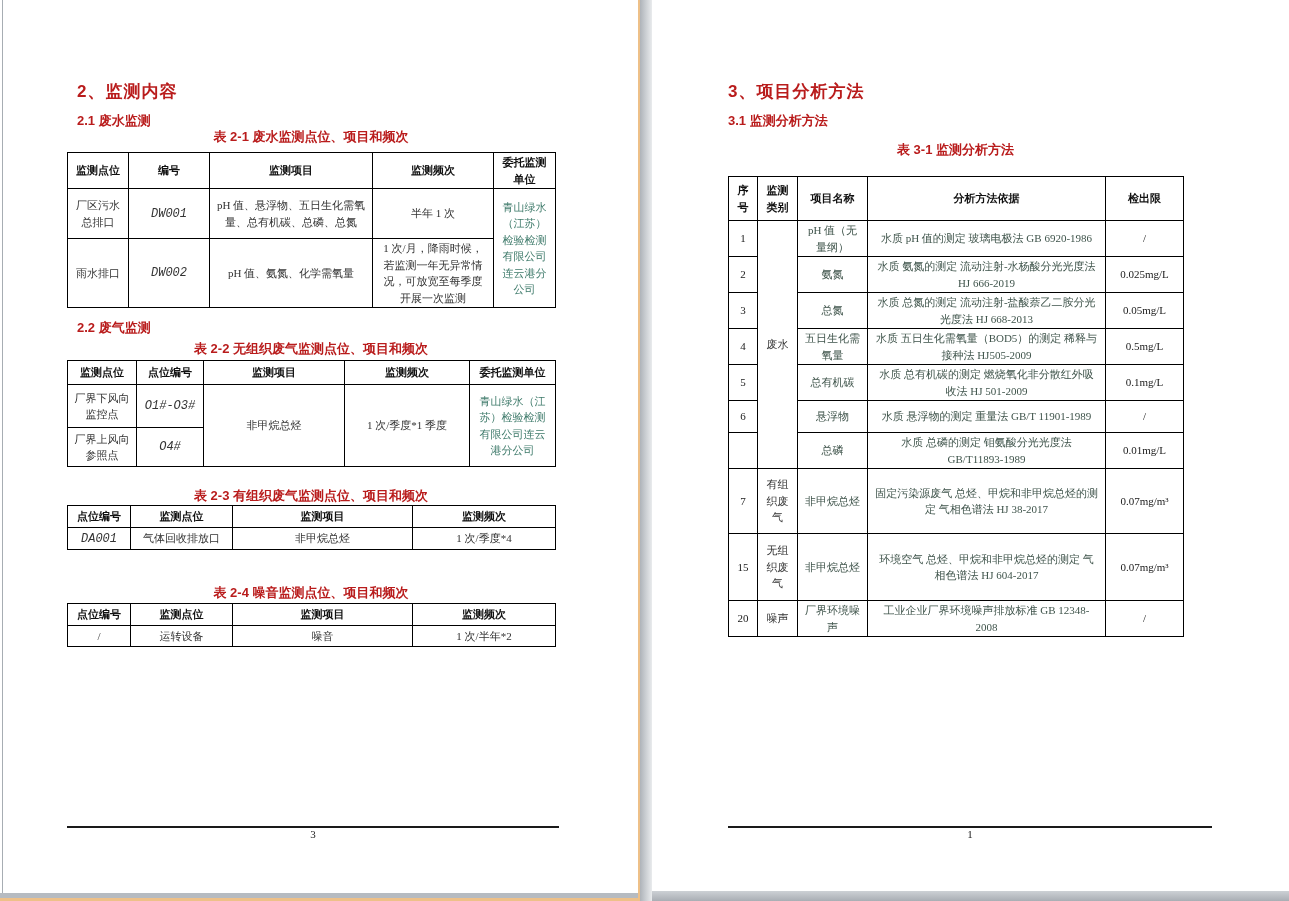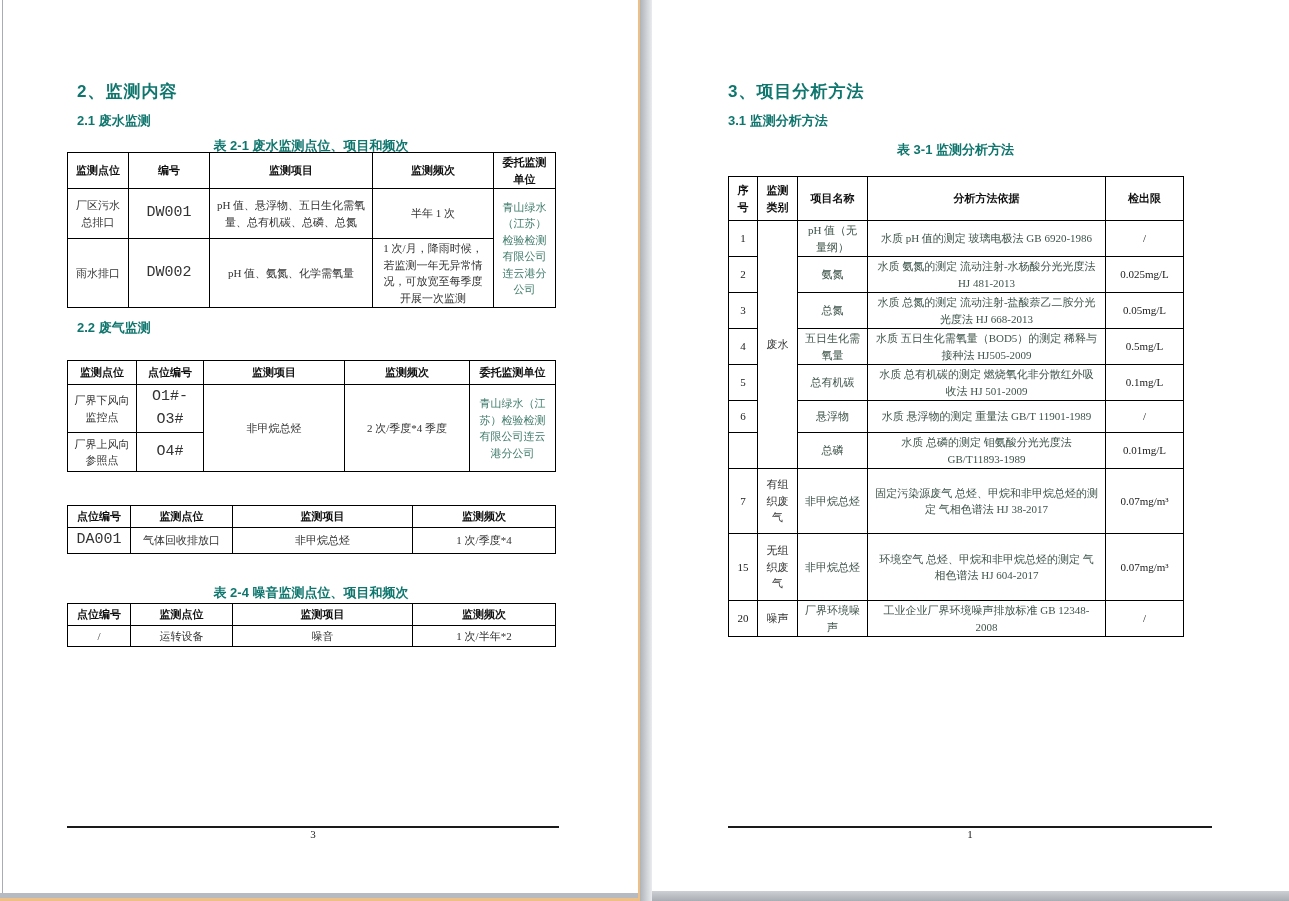--- a/index.html
+++ b/index.html
@@ -12,31 +12,31 @@
   #page-right { left:652px; width:766px; }
   #left-edge-line { position:absolute; left:2px; top:0; width:1px; height:893px; background:#a7adb3; }
   #page-gap { position:absolute; left:638px; top:0; width:14px; height:901px;
               background:linear-gradient(90deg,#aeb3b9 0%,#c9cdd1 45%,#e9ebed 100%);
               border-left:2px solid #eec088; }
   #bottom-bar-left  { position:absolute; left:0; top:893px; width:638px; height:5px; background:#b6bbc1; }
   #bottom-line-left { position:absolute; left:0; top:898px; width:638px; height:3px; background:#eec088; }
   #bottom-bar-right { position:absolute; left:652px; top:891px; width:637px; height:10px;
                       background:linear-gradient(180deg,#cdd1d5 0%,#a9aeb4 100%); }
 
-  .hd { font-family:"Liberation Sans","DejaVu Sans",sans-serif; font-weight:bold; color:#0f766e; }
+  .hd { font-family:"Liberation Sans","DejaVu Sans",sans-serif; font-weight:bold; color:#b91c1c; }
   .h1 { position:absolute; font-size:17px; letter-spacing:1px; }
   .h2 { position:absolute; font-size:13px; }
   .tbl-title { position:absolute; font-size:13px; text-align:center; }
 
   table { border-collapse:collapse; table-layout:fixed; position:absolute; }
   td,th { border:1px solid #000; text-align:center; vertical-align:middle;
           font-size:11px; line-height:1.5; padding:1px 6px; }
   th { font-family:"Liberation Sans","DejaVu Sans",sans-serif; font-weight:bold; color:#111; }
   td { color:#333; }
-  .mono { font-family:"Liberation Mono","DejaVu Sans Mono",monospace; font-size:15px; }
+  .mono { font-family:"Liberation Mono","DejaVu Sans Mono",monospace; font-size:12px;font-style:italic; }
   .teal { color:#3e7a6a; }
   .method, .item { color:#3f544b; }
   .num { color:#1a1a1a; }
 
   .footer-rule { position:absolute; border-top:2px solid #1a1a1a; }
   .page-num { position:absolute; font-size:11px; color:#222; text-align:center; }
 
   
   #t1 { left:67px; top:152px; width:488px; }
   #t2 { left:67px; top:360px; width:488px; }
@@ -49,21 +49,21 @@
 </head>
 <body>
 
 <div id="canvas">
 
   <div id="page-left" class="page">
 
     <div class="h1 hd" style="left:77px; top:80px;">2、监测内容</div>
     <div class="h2 hd" style="left:77px; top:112px;">2.1 废水监测</div>
 
-    <div class="tbl-title hd" style="left:67px; top:137px; width:488px;">表 2-1  废水监测点位、项目和频次</div>
+    <div class="tbl-title hd" style="left:67px; top:128px; width:488px;">表 2-1  废水监测点位、项目和频次</div>
     <table id="t1">
       <colgroup>
           <col style="width:61px">
           <col style="width:81px">
           <col style="width:163px">
           <col style="width:121px">
           <col style="width:62px">
         </colgroup>
       <tbody>
           <tr style="height:33px">
@@ -84,50 +84,52 @@
         <td>雨水排口</td>
         <td class="mono">DW002</td>
         <td>pH 值、氨氮、化学需氧量</td>
         <td>1 次/月，降雨时候，若监测一年无异常情况，可放宽至每季度开展一次监测</td>
       </tr>
     </tbody>
       </table>
 
     <div class="h2 hd" style="left:77px; top:319px;">2.2 废气监测</div>
 
+    <div class="tbl-title hd" style="left:67px; top:340px; width:488px;">表 2-2  无组织废气监测点位、项目和频次</div>
     <table id="t2">
       <colgroup>
           <col style="width:69px">
           <col style="width:67px">
           <col style="width:141px">
           <col style="width:125px">
           <col style="width:86px">
         </colgroup>
       <tbody>
           <tr style="height:24px">
         <th>监测点位</th>
         <th>点位编号</th>
         <th>监测项目</th>
         <th>监测频次</th>
         <th>委托监测单位</th>
       </tr>
       <tr style="height:43px">
         <td>厂界下风向监控点</td>
         <td class="mono">O1#-O3#</td>
         <td rowspan="2">非甲烷总烃</td>
-        <td rowspan="2">2 次/季度*4 季度</td>
+        <td rowspan="2">1 次/季度*1 季度</td>
         <td rowspan="2" class="teal">青山绿水（江苏）检验检测有限公司连云港分公司</td>
       </tr>
       <tr style="height:39px">
         <td>厂界上风向参照点</td>
         <td class="mono">O4#</td>
       </tr>
     </tbody>
       </table>
 
+    <div class="tbl-title hd" style="left:67px; top:487px; width:488px;">表 2-3 有组织废气监测点位、项目和频次</div>
     <table id="t3">
       <colgroup>
           <col style="width:63px">
           <col style="width:102px">
           <col style="width:180px">
           <col style="width:143px">
         </colgroup>
       <tbody>
           <tr style="height:22px">
         <th>点位编号</th>
@@ -197,21 +199,21 @@
       <tr style="height:36px">
         <td class="num">1</td>
         <td rowspan="7" class="cat">废水</td>
         <td class="item">pH 值（无量纲）</td>
         <td class="method">水质 pH 值的测定 玻璃电极法 GB 6920-1986</td>
         <td class="num">/</td>
       </tr>
       <tr style="height:35px">
         <td class="num">2</td>
         <td class="item">氨氮</td>
-        <td class="method">水质 氨氮的测定 流动注射-水杨酸分光光度法 HJ 481-2013</td>
+        <td class="method">水质 氨氮的测定 流动注射-水杨酸分光光度法 HJ 666-2019</td>
         <td class="num">0.025mg/L</td>
       </tr>
       <tr style="height:35px">
         <td class="num">3</td>
         <td class="item">总氮</td>
         <td class="method">水质 总氮的测定 流动注射-盐酸萘乙二胺分光光度法 HJ 668-2013</td>
         <td class="num">0.05mg/L</td>
       </tr>
       <tr style="height:35px">
         <td class="num">4</td>

